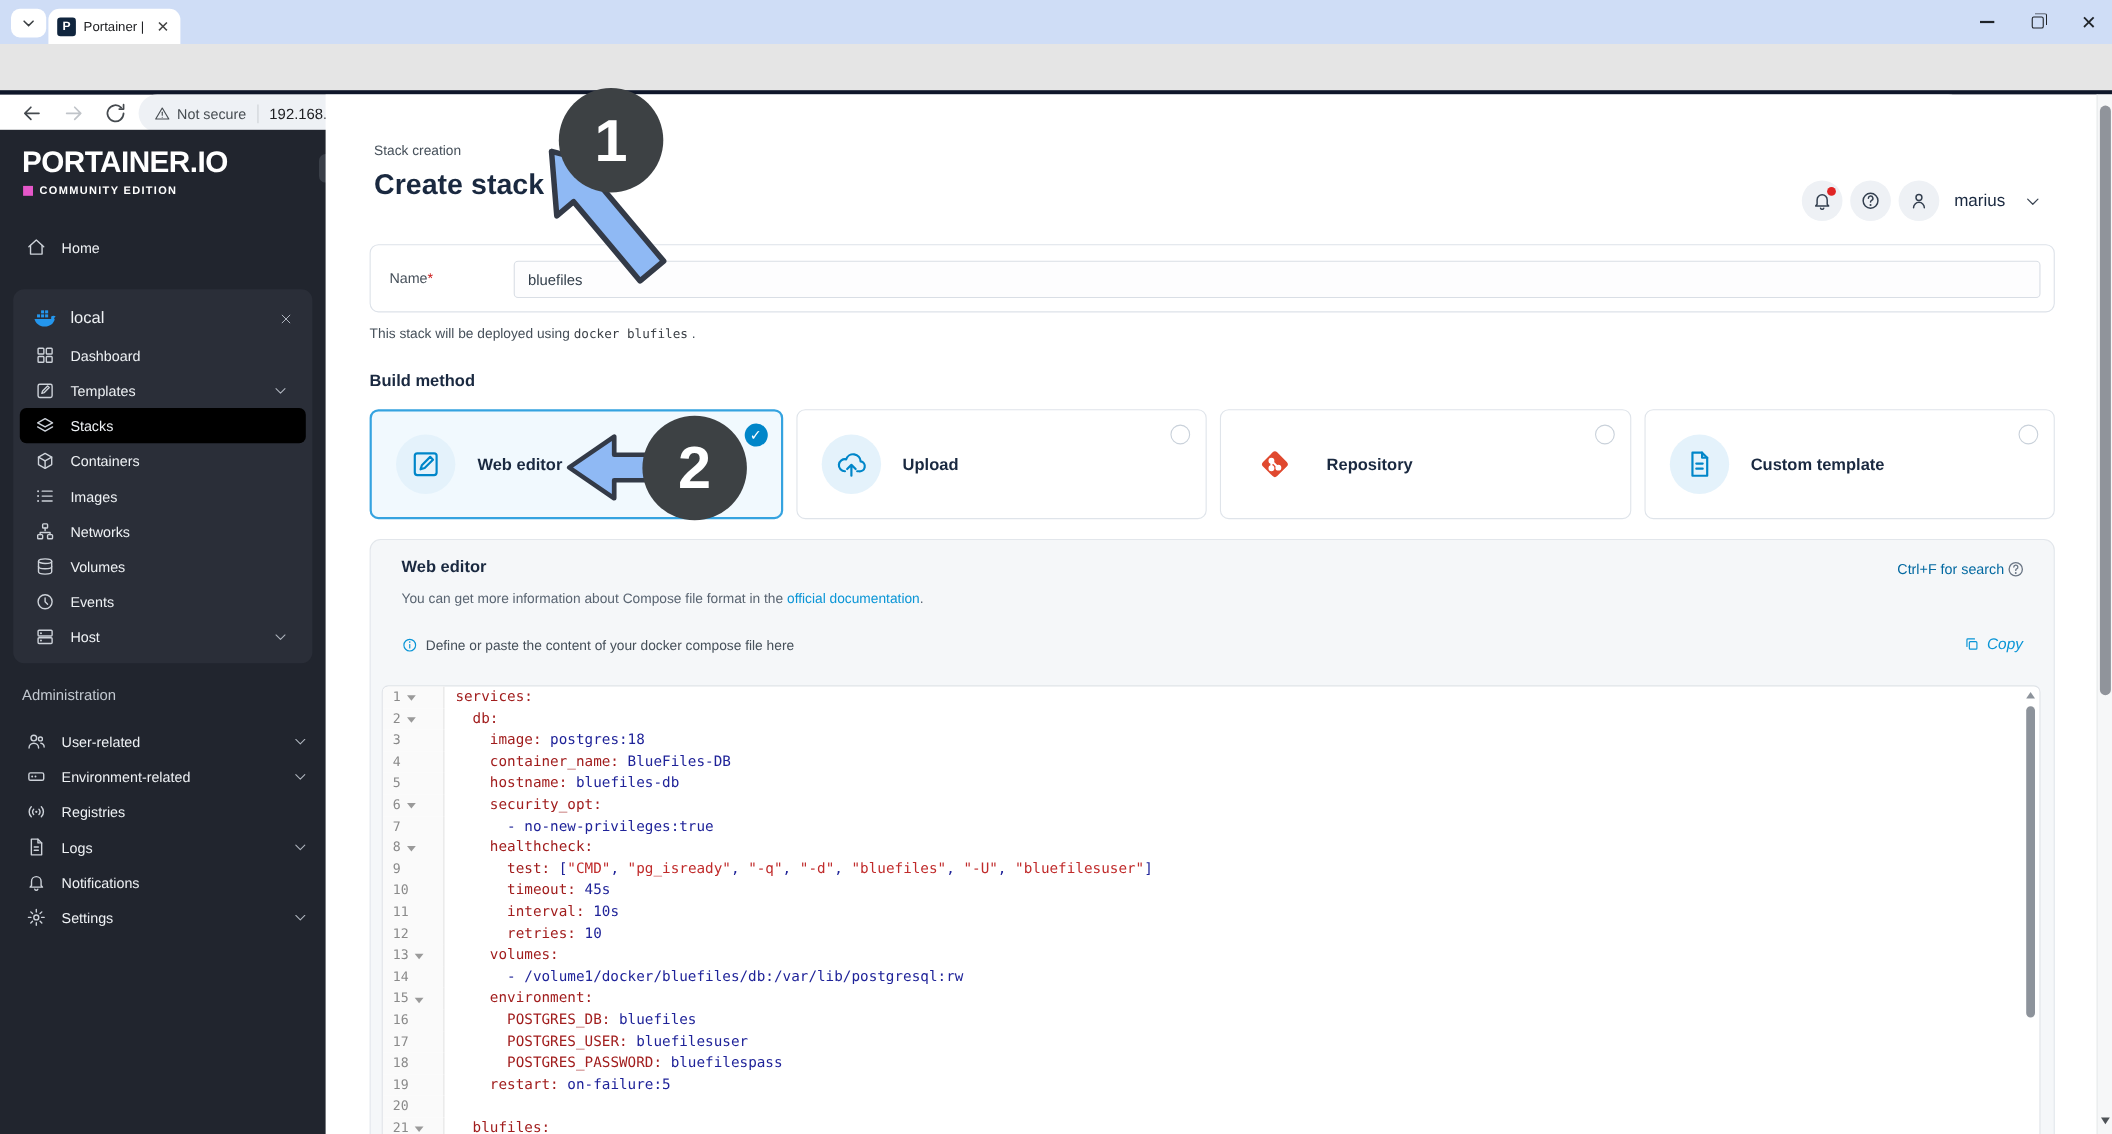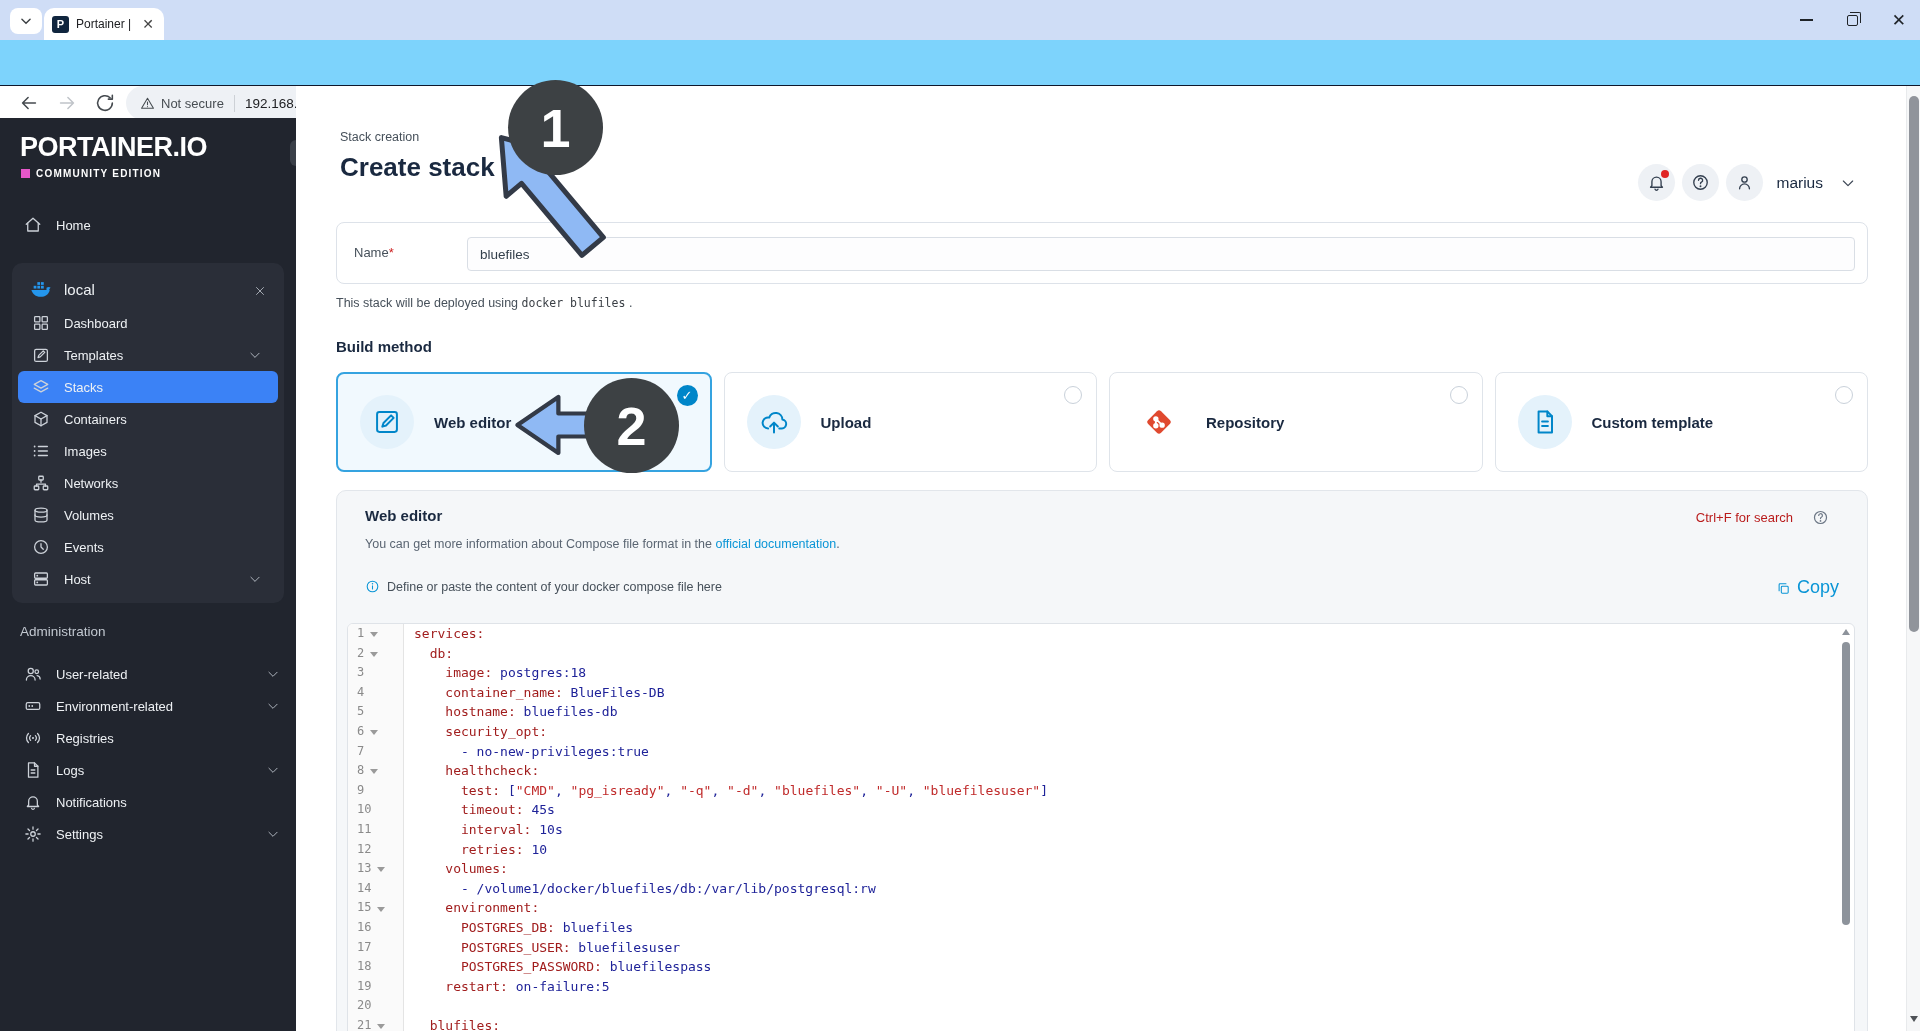--- a/index.html
+++ b/index.html
@@ -13,21 +13,21 @@
   .tab { position:absolute; left:44px; top:8px; width:120px; height:32px; background:#fff; border-radius:10px 10px 0 0; display:flex; align-items:center; padding:0 8px; gap:7px; }
   .favicon { width:17px; height:17px; border-radius:3px; background:#10253e; color:#fff; font-size:11px; font-weight:bold; display:flex; align-items:center; justify-content:center; }
   .tab-title { font-size:12px; color:#202124; white-space:nowrap; overflow:hidden; flex:1; }
   .tab-close { font-size:14px; color:#444; cursor:default; padding:0 2px; }
   .win-controls { position:absolute; right:14px; top:0; height:40px; display:flex; align-items:center; gap:34px; color:#1f2328; }
   .wc-min { width:13px; height:1.6px; background:#1f2328; }
   .wc-max { width:11px; height:11px; border:1.6px solid #1f2328; border-radius:2px; position:relative; }
   .wc-max:before { content:""; position:absolute; left:2px; top:-4px; width:10px; height:10px; border-top:1.6px solid #1f2328; border-right:1.6px solid #1f2328; border-radius:0 2px 0 0; }
   .wc-close { font-size:17px; line-height:1; }
 
-  .toolbar { position:absolute; left:0; top:40px; width:1920px; height:46px; background:#7dd3fc; border-bottom:1px solid #0f172a; }
+  .toolbar { position:absolute; left:0; top:40px; width:1920px; height:46px; background:#e5e5e5; border-bottom:4px solid #0f172a; }
   .nav-ico { position:absolute; top:52px; width:22px; height:22px; color:#454a4f; }
   .nav-ico svg { width:100%; height:100%; }
   .urlbar { position:absolute; left:126px; top:46px; width:1662px; height:34px; background:#eef1f5; border-radius:17px; display:flex; align-items:center; padding:0 14px; gap:10px; }
   .notsecure { display:flex; align-items:center; gap:6px; color:#474d52; font-size:13px; }
   .notsecure svg { width:15px; height:15px; }
   .url-sep { width:1px; height:17px; background:#cdd1d6; }
   .url-text { font-size:13.5px; color:#202124; flex:1; }
   .star-ico { width:17px; height:17px; color:#5f6368; }
   .avatar { position:absolute; left:1848px; top:48px; width:30px; height:30px; border-radius:50%; background:#41576b; border:2px solid #4b8df8; overflow:hidden; }
   .avatar:before { content:""; position:absolute; left:9px; top:4px; width:12px; height:12px; border-radius:50%; background:#b98a6a; }
@@ -44,21 +44,21 @@
   .side-item { height:32px; display:flex; align-items:center; gap:14px; padding-left:24px; font-size:13px; color:#eef1f4; position:relative; border-radius:6px; }
   .side-item .sicon { width:18px; height:18px; color:#cdd2d9; flex:none; }
   .side-item .sicon svg { width:100%; height:100%; }
   .side-item .chev { position:absolute; right:16px; width:14px; height:14px; color:#aeb4bd; }
   #home-item { position:absolute; left:0; top:91px; width:296px; }
   .env-box { position:absolute; left:12px; top:145px; width:272px; background:#2a2e38; border-radius:10px; padding:8px 6px; }
   .env-head { height:36px; display:flex; align-items:center; gap:12px; padding-left:12px; font-size:15px; }
   .env-head .sicon { width:22px; height:22px; }
   .env-close { position:absolute; right:18px; top:20px; width:12px; height:12px; color:#b9bfc8; }
   .env-items .side-item { padding-left:14px; }
-  .env-items .side-item.selected { background:#3b82f6; }
+  .env-items .side-item.selected { background:#000000; }
   .admin-label { position:absolute; left:20px; top:506px; font-size:13.5px; color:#c2c8d0; }
   #admin-items { position:absolute; left:0; top:540px; width:296px; }
 
   
   .main { position:absolute; left:296px; top:86px; right:0; bottom:0; background:#fff; overflow:hidden; }
   .breadcrumb { position:absolute; left:44px; top:44px; font-size:12.5px; color:#46505a; }
   .page-title { position:absolute; left:44px; top:66px; display:flex; align-items:center; gap:12px; font-size:26px; font-weight:600; color:#1a2940; }
   .page-title .ricon { width:19px; height:19px; color:#2c3a4c; margin-top:4px; }
   .hdr-right { position:absolute; right:64px; top:78px; display:flex; align-items:center; gap:7px; }
   .circ-btn { width:37px; height:37px; border-radius:50%; background:#eef1f5; color:#333f4f; display:flex; align-items:center; justify-content:center; position:relative; }
@@ -79,27 +79,27 @@
   .bm-card.selected { border:2px solid #35a3e0; background:#f1f9fe; }
   .bm-icon { width:54px; height:54px; border-radius:50%; background:#e4f2fb; color:#0086c9; display:flex; align-items:center; justify-content:center; }
   .bm-icon svg { width:28px; height:28px; }
   .bm-icon.no-bg { background:transparent; }
   .bm-label { font-size:15px; font-weight:700; color:#1a2940; }
   .bm-radio { position:absolute; right:14px; top:13px; width:18px; height:18px; border-radius:50%; border:1px solid #c9d1da; background:#fff; }
   .bm-check { position:absolute; right:12px; top:11px; width:21px; height:21px; border-radius:50%; background:#0086c9; color:#fff; font-size:13px; display:flex; align-items:center; justify-content:center; }
 
   .widget { position:absolute; left:40px; top:404px; width:1532px; height:640px; background:#f5f7f9; border:1px solid #e2e6eb; border-radius:10px; }
   .we-heading { position:absolute; left:28px; top:16px; font-size:15px; font-weight:700; color:#1a2940; }
-  .search-hint { position:absolute; right:38px; top:18px; display:flex; align-items:center; gap:19px; font-size:13px; color:#b91c1c; }
+  .search-hint { position:absolute; right:26px; top:18px; display:flex; align-items:center; gap:2px; font-size:13px; color:#0369a1; }
   .search-hint svg { width:17px; height:17px; color:#6b7685; }
   .we-info { position:absolute; left:28px; top:46px; font-size:12.5px; color:#5a6572; }
   .we-info a { color:#0a95d6; text-decoration:none; }
   .define-row { position:absolute; left:28px; top:88px; display:flex; align-items:center; gap:7px; font-size:12.5px; color:#46505a; }
   .define-row svg { width:15px; height:15px; color:#0a95d6; }
-  .copy-btn { position:absolute; right:28px; top:86px; display:flex; align-items:center; gap:6px; font-size:18px; color:#0a95d6; }
+  .copy-btn { position:absolute; right:28px; top:86px; display:flex; align-items:center; gap:6px; font-size:14px; color:#0a95d6;font-style:italic; }
   .copy-btn svg { width:15px; height:15px; }
 
   .editor { position:absolute; left:10px; top:132px; width:1508px; bottom:0; background:#fff; border:1px solid #dfe3e8; border-radius:6px 6px 0 0; overflow:hidden; }
   .code-row { display:flex; height:19.6px; font-family:"DejaVu Sans Mono",monospace; font-size:13px; line-height:19.6px; }
   .gutter { width:56px; flex:none; background:#fafafa; border-right:1px solid #e4e4e4; color:#8a8a8a; font-size:12px; padding-left:9px; display:flex; align-items:center; gap:6px; }
   .fold { width:0; height:0; border-left:4px solid transparent; border-right:4px solid transparent; border-top:5px solid #9a9a9a; margin-top:2px; }
   .code-text { white-space:pre; padding-left:10px; color:#24292e; }
   .ck { color:#a11d1d; }
   .cv { color:#1f2399; }
   .cs { color:#c02b2b; }

